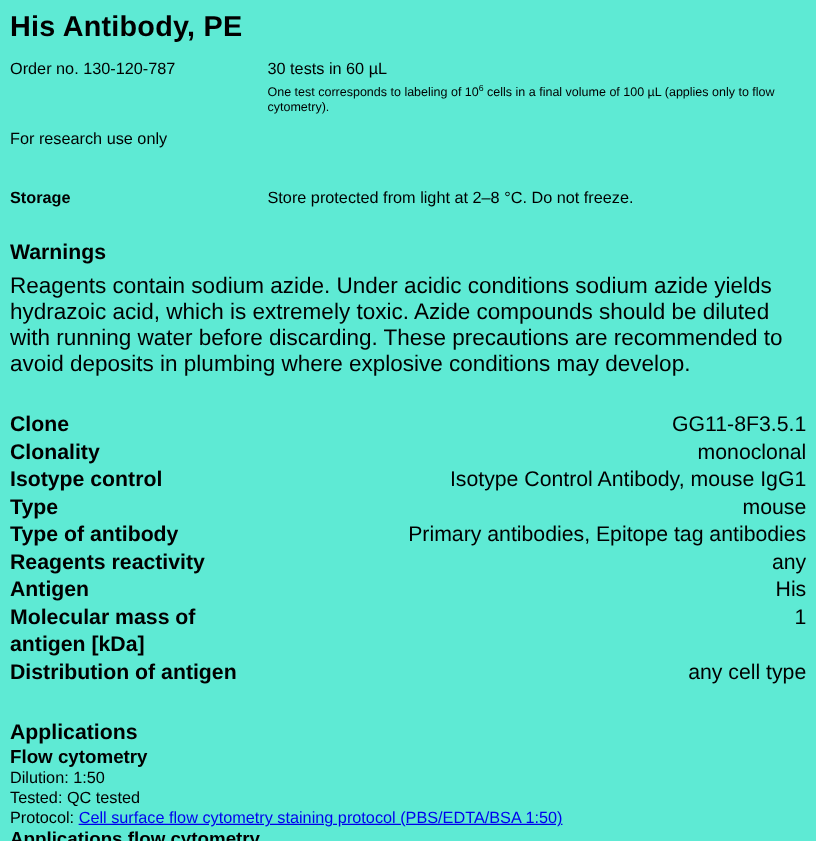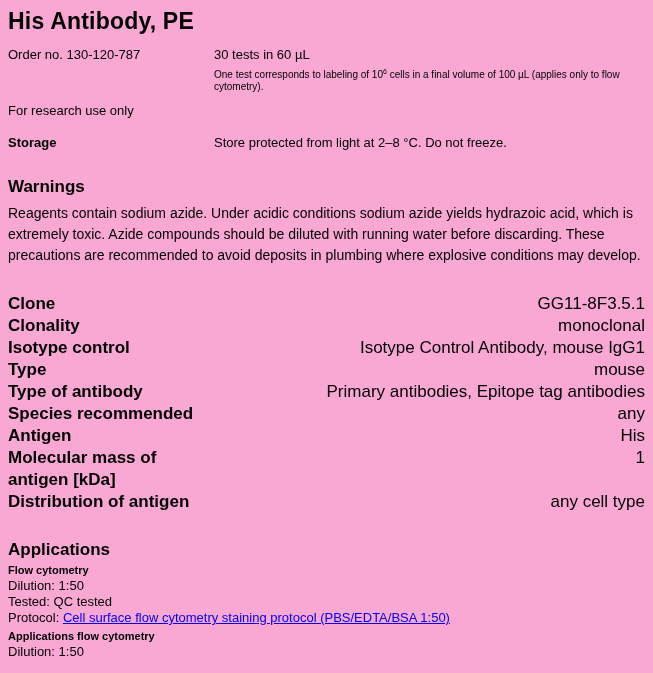--- a/index.html
+++ b/index.html
@@ -8,21 +8,21 @@
     padding: 0;
     background: #ffffff;
     color: #000000;
     font-family: "Liberation Sans", sans-serif;
   }
   .page {
     width: 653px;
     height: 673px;
     padding: 8px 8px 0 8px;
     overflow: hidden;
-    background: #f9a8d4;
+    background: #5eead4;
   }
   .title {
     font-size: 23px;
     font-weight: bold;
     line-height: 26px;
     margin: 0 0 13px 0;
     letter-spacing: 0.2px;
   }
   .kv-row {
     display: flex;
@@ -43,29 +43,29 @@
   }
   .qty-note sup {
     font-size: 7px;
     line-height: 0;
   }
   .research-line {
     font-size: 13px;
     line-height: 16px;
     margin-top: 10px;
   }
-  .storage-row { margin-top: 16px; align-items: center; }
+  .storage-row { margin-top: 31px; align-items: center; }
   .section-heading {
     font-size: 17px;
     font-weight: bold;
     line-height: 20px;
     margin: 26px 0 0 0;
   }
   .warnings-text {
-    font-size: 14px;
+    font-size: 18px;
     line-height: 21px;
     margin: 6px 0 0 0;
   }
   .props {
     margin-top: 27px;
   }
   .prop-row {
     display: flex;
     align-items: flex-start;
     font-size: 17px;
@@ -77,21 +77,21 @@
     font-weight: bold;
   }
   .prop-value { flex: 1; text-align: right; }
   .apps { margin-top: 27px; }
   .app-line {
     font-size: 13px;
     line-height: 16px;
   }
   .app-name {
     font-weight: bold;
-    font-size: 11px;
+    font-size: 15px;
     line-height: 16px;
     margin-top: 2px;
   }
   a.protocol-link {
     color: #0000ee;
     text-decoration: underline;
     cursor: pointer;
   }
 </style>
 </head>
@@ -134,21 +134,21 @@
     </div>
     <div class="prop-row">
       <div class="prop-label">Type</div>
       <div class="prop-value">mouse</div>
     </div>
     <div class="prop-row">
       <div class="prop-label">Type of antibody</div>
       <div class="prop-value">Primary antibodies, Epitope tag antibodies</div>
     </div>
     <div class="prop-row">
-      <div class="prop-label">Species recommended</div>
+      <div class="prop-label">Reagents reactivity</div>
       <div class="prop-value">any</div>
     </div>
     <div class="prop-row">
       <div class="prop-label">Antigen</div>
       <div class="prop-value">His</div>
     </div>
     <div class="prop-row">
       <div class="prop-label">Molecular mass of antigen [kDa]</div>
       <div class="prop-value">1</div>
     </div>

